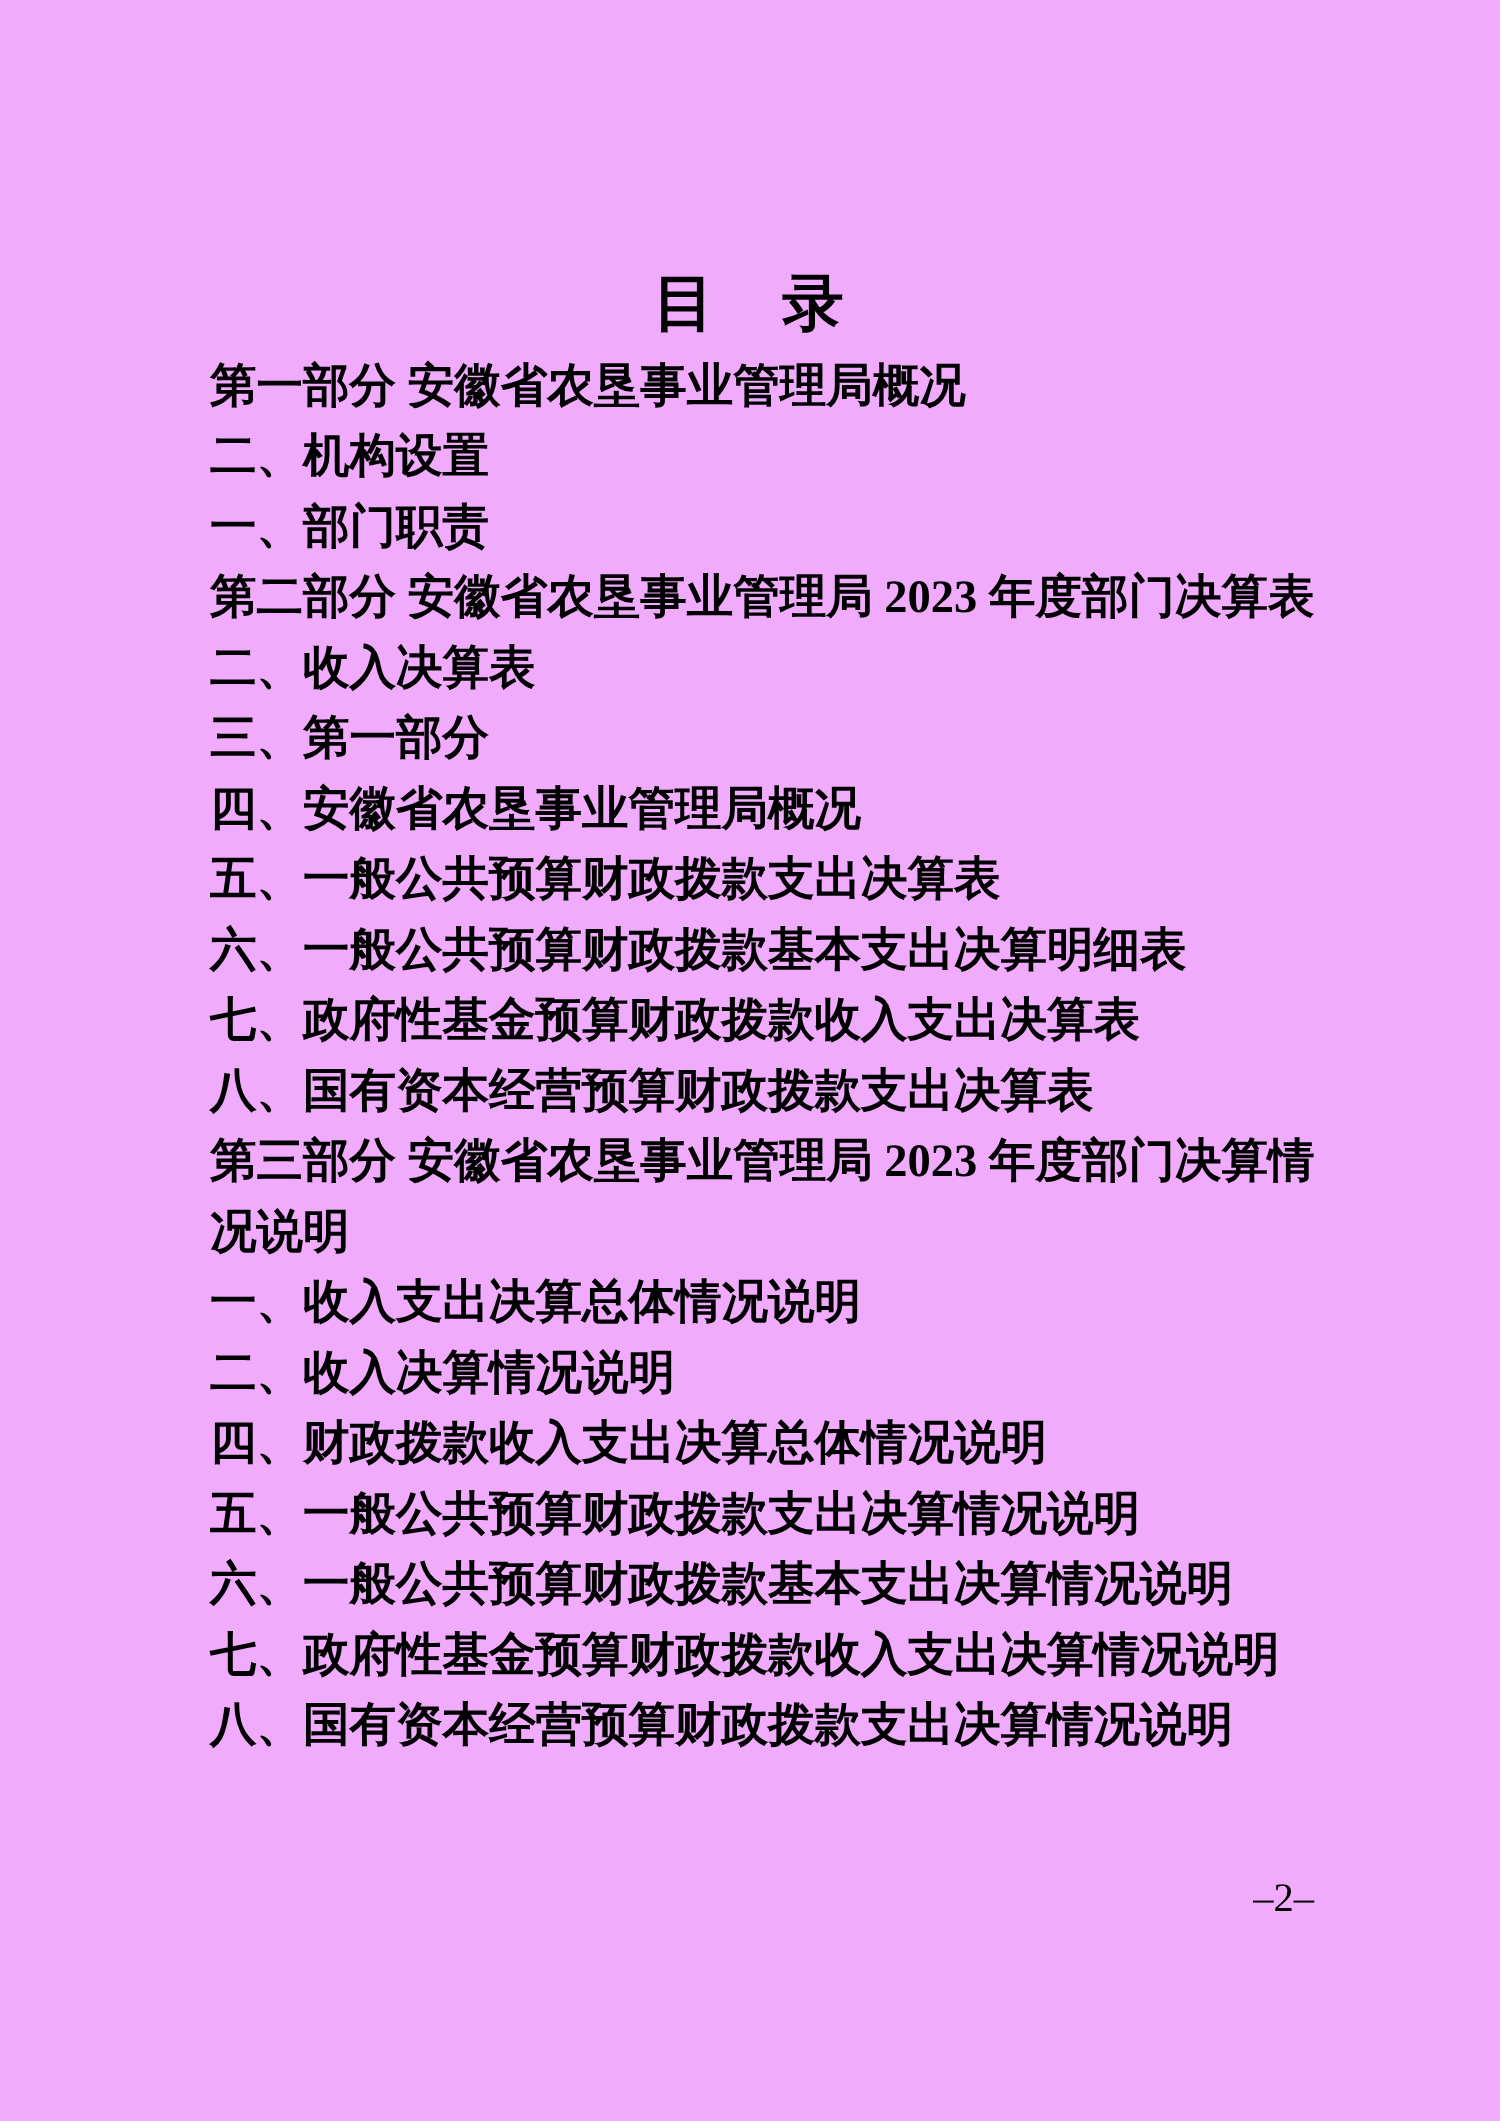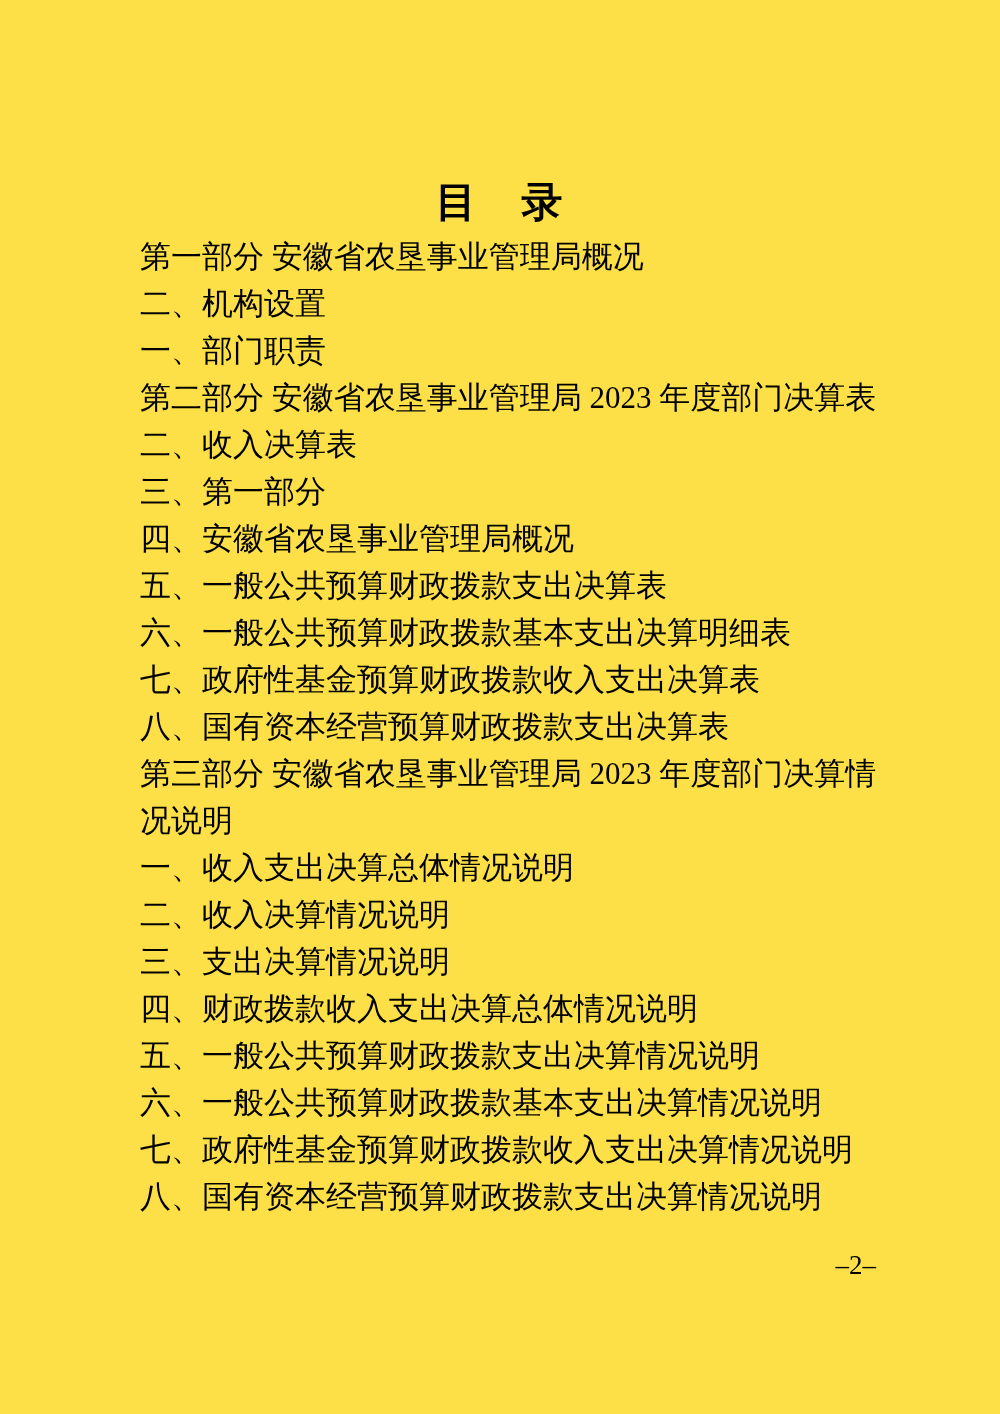--- a/index.html
+++ b/index.html
@@ -6,21 +6,21 @@
   html, body {
     width: 1000px;
     background: #ffffff;
     font-family: "Liberation Serif", "DejaVu Serif", serif;
     color: #000000;
   }
   .page {
     position: relative;
     width: 1000px;
     height: 1414px;
-    background: #fde047;
+    background: #f0abfc;
     overflow: hidden;
   }
   .doc-title {
     position: absolute;
     top: 176px;
     left: 134px;
     width: 732px;
     text-align: center;
     font-size: 41px;
     line-height: 52px;
@@ -32,21 +32,21 @@
     position: absolute;
     top: 233px;
     left: 140px;
     width: 740px;
   }
   .toc-line {
     height: 47px;
     line-height: 47px;
     font-size: 31px;
     white-space: pre;
-    font-weight: 400;
+    font-weight: 700;
   }
   .page-number {
     position: absolute;
     top: 1249px;
     right: 124px;
     font-size: 27px;
     line-height: 32px;
     font-weight: 400;
   }
 </style>
@@ -66,21 +66,20 @@
     <div class="toc-line">三、第一部分</div>
     <div class="toc-line">四、安徽省农垦事业管理局概况</div>
     <div class="toc-line">五、一般公共预算财政拨款支出决算表</div>
     <div class="toc-line">六、一般公共预算财政拨款基本支出决算明细表</div>
     <div class="toc-line">七、政府性基金预算财政拨款收入支出决算表</div>
     <div class="toc-line">八、国有资本经营预算财政拨款支出决算表</div>
     <div class="toc-line">第三部分 安徽省农垦事业管理局 2023 年度部门决算情</div>
     <div class="toc-line">况说明</div>
     <div class="toc-line">一、收入支出决算总体情况说明</div>
     <div class="toc-line">二、收入决算情况说明</div>
-    <div class="toc-line">三、支出决算情况说明</div>
     <div class="toc-line">四、财政拨款收入支出决算总体情况说明</div>
     <div class="toc-line">五、一般公共预算财政拨款支出决算情况说明</div>
     <div class="toc-line">六、一般公共预算财政拨款基本支出决算情况说明</div>
     <div class="toc-line">七、政府性基金预算财政拨款收入支出决算情况说明</div>
     <div class="toc-line">八、国有资本经营预算财政拨款支出决算情况说明</div>
   </div>
 
   <div class="page-number">–2–</div>
 
 </div>

